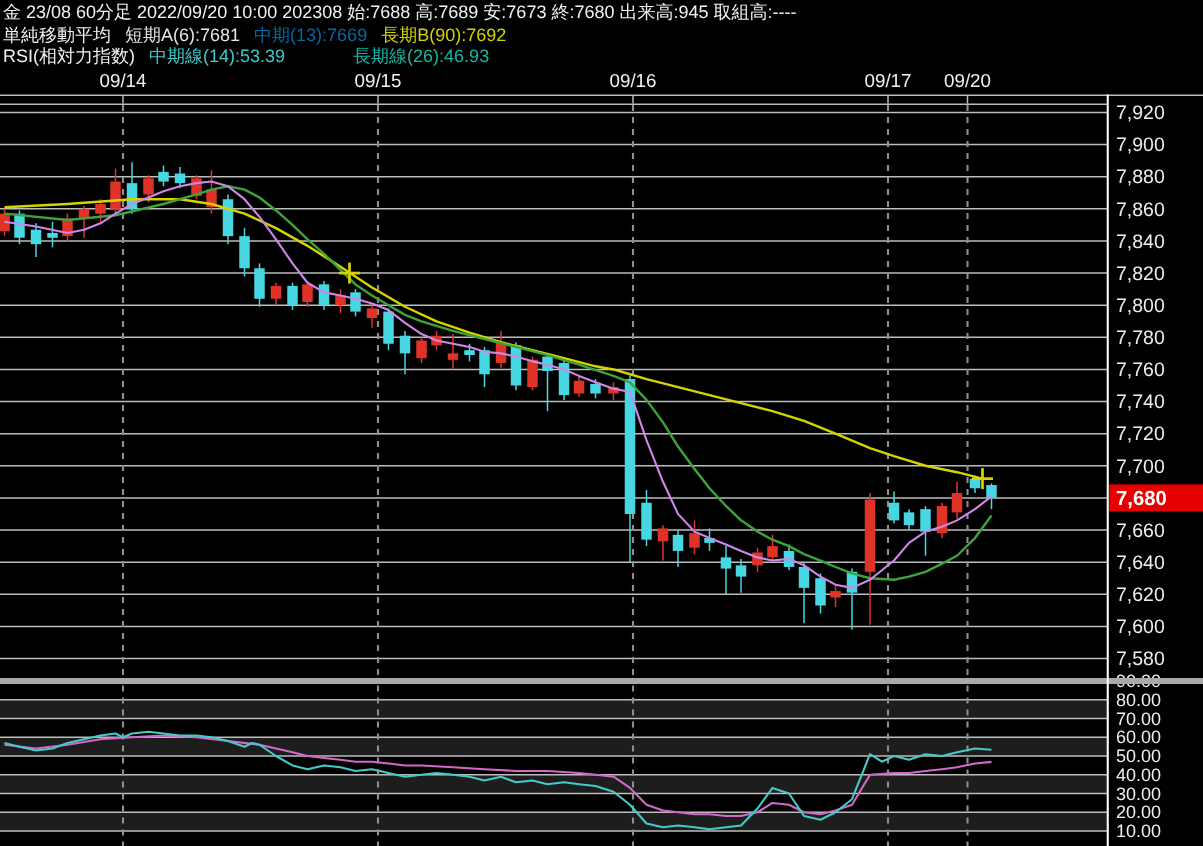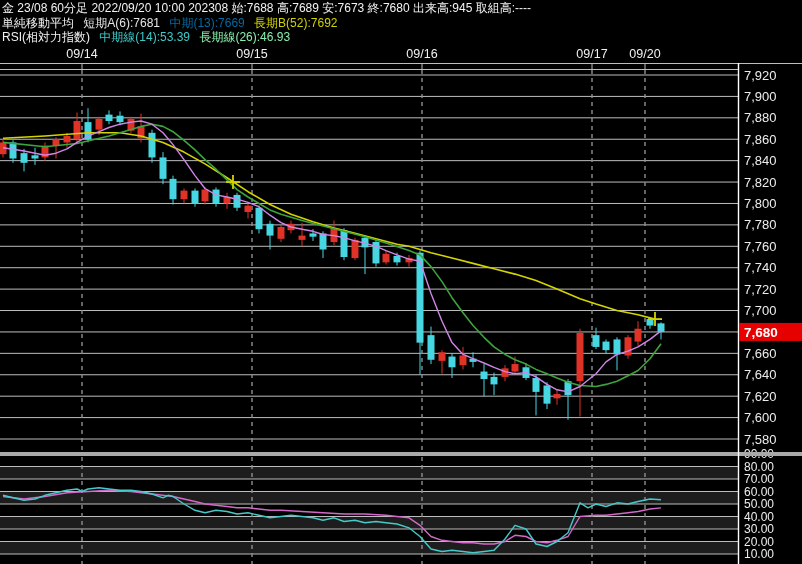--- a/index.html
+++ b/index.html
@@ -13,26 +13,26 @@
 </head>
 <body>
 
 <div class="info-line" style="top:1px">
   <span>金 23/08 60分足 2022/09/20 10:00 202308 始:7688 高:7689 安:7673 終:7680 出来高:945 取組高:----</span>
 </div>
 <div class="info-line" style="top:16px">
   <span>単純移動平均</span>
   <span style="color: #e5e5e5;">短期A(6):7681</span>
   <span style="color: #0369a1;">中期(13):7669</span>
-  <span style="color: rgb(210, 210, 0);">長期B(52):7692</span>
+  <span style="color: rgb(210, 210, 0);">長期B(90):7692</span>
 </div>
 <div class="info-line" style="top:30px">
   <span>RSI(相対力指数)</span>
   <span style="color: rgb(62, 202, 202); margin-top: 30px;">中期線(14):53.39</span>
-  <span style="color: #86efac;">長期線(26):46.93</span>
+  <span style="color: #14b8a6; margin-left: 36px;">長期線(26):46.93</span>
 </div>
 
 <svg id="chart-svg" width="802" height="564" viewBox="0 0 802 564">
     <rect x="0" y="466.5" width="738" height="12.5" fill="#1d1d1d"></rect>
     <rect x="0" y="491.5" width="738" height="12.5" fill="#1d1d1d"></rect>
     <rect x="0" y="516.5" width="738" height="12.5" fill="#1d1d1d"></rect>
     <rect x="0" y="541.5" width="738" height="12.5" fill="#1d1d1d"></rect>
     <line x1="0" y1="63.5" x2="802" y2="63.5" stroke="#bdbdbd" stroke-width="1"></line>
     <line x1="0" y1="69.5" x2="738" y2="69.5" stroke="#bdbdbd" stroke-width="1"></line>
     <line x1="0" y1="75" x2="738" y2="75" stroke="#bdbdbd" stroke-width="1"></line>

